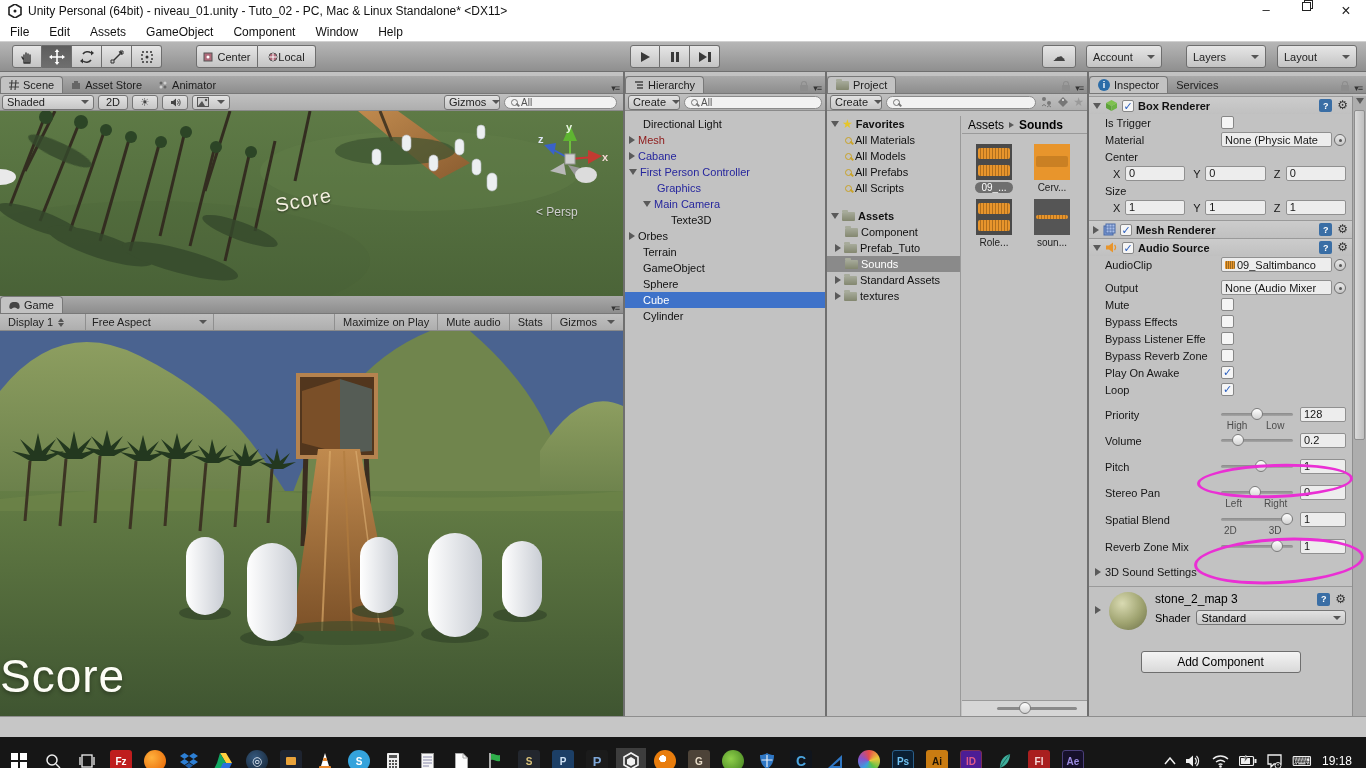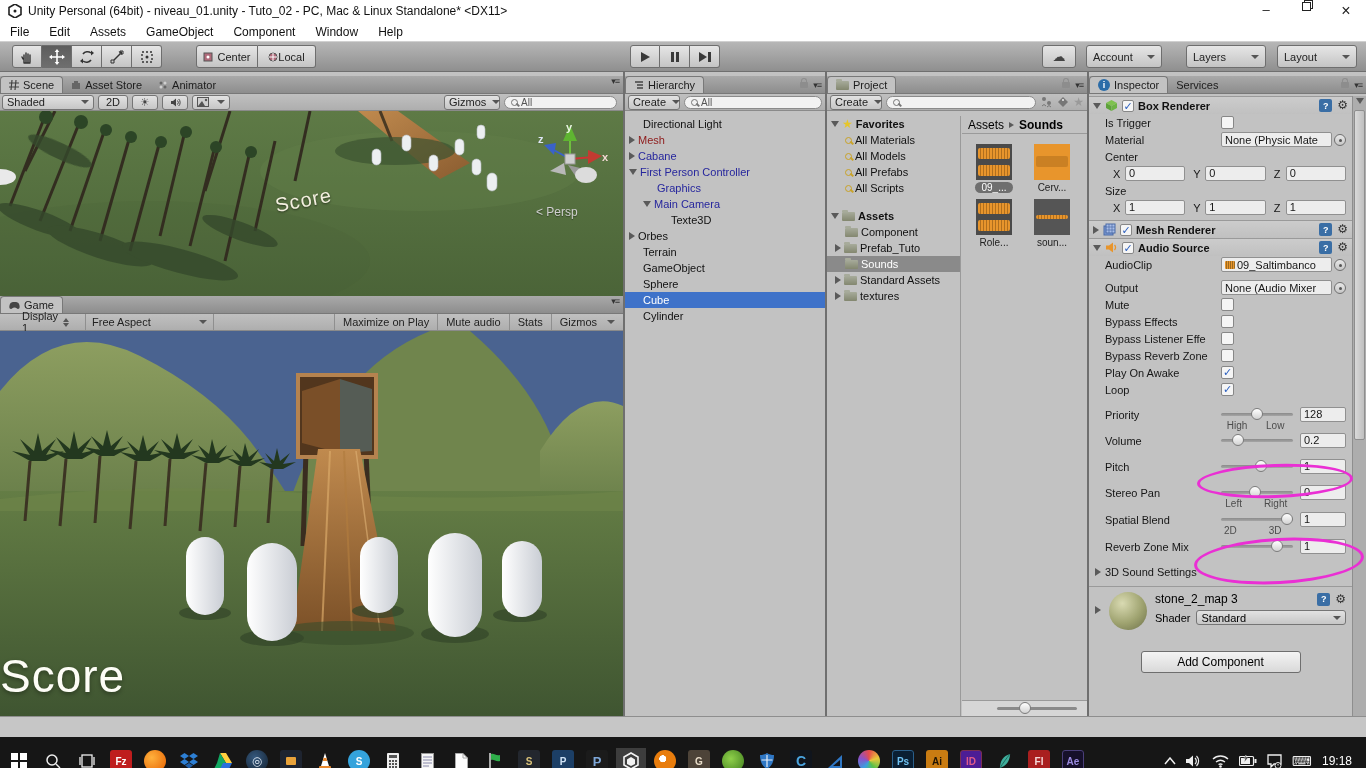--- a/index.html
+++ b/index.html
@@ -13,21 +13,21 @@
   
   #toolbar { position:absolute; left:0; top:42px; width:1366px; height:30px; background:linear-gradient(#b6b6b6,#8f8f8f); border-bottom:1px solid #6f6f6f; }
   .tbtn { position:absolute; top:3px; height:23px; background:linear-gradient(#e6e6e6,#c4c4c4); border:1px solid #6e6e6e; border-radius:3px; display:flex; align-items:center; justify-content:center; font-size:11px; color:#222; }
   .tbtn.pressed { background:linear-gradient(#5d5d5d,#6e6e6e); }
   .grp > .tbtn { position:relative; top:0; border-radius:0; border-left-width:0; }
   .grp { position:absolute; top:3px; display:flex; }
   .grp .tbtn:first-child { border-radius:3px 0 0 3px; border-left-width:1px; }
   .grp .tbtn:last-child { border-radius:0 3px 3px 0; }
   .caret-d { width:0; height:0; border-left:4px solid transparent; border-right:4px solid transparent; border-top:4px solid #555; margin-left:6px; }
   
-  .tabrow { position:absolute; height:18px; background:linear-gradient(#a9a9a9,#8d8d8d); border-bottom:1px solid #787878; display:flex; font-size:11px; color:#1c1c1c; }
+  .tabrow { position:absolute; height:18px; background:linear-gradient(#a9a9a9,#8d8d8d); border-bottom:1px solid #787878; display:flex; align-items:flex-end; font-size:11px; color:#1c1c1c; }
   .tab { height:17px; display:flex; align-items:center; padding:0 8px; gap:4px; }
   .tab.active { background:#c2c2c2; border:1px solid #787878; border-bottom:none; border-radius:4px 4px 0 0; }
   .subbar { position:absolute; height:17px; background:linear-gradient(#c0c0c0,#aeaeae); border-bottom:1px solid #8a8a8a; display:flex; align-items:center; font-size:11px; color:#222; }
   .ddown { height:15px; display:flex; align-items:center; background:linear-gradient(#e2e2e2,#c6c6c6); border:1px solid #757575; border-radius:3px; padding:0 4px; font-size:11px; }
   .searchpill { height:13px; background:#f2f2f2; border:1px solid #8a8a8a; border-radius:7px; display:flex; align-items:center; padding:0 6px; color:#555; font-size:10px; gap:3px; }
   .mag { width:7px; height:7px; border:1.5px solid #777; border-radius:50%; position:relative; flex:none;}
   .mag::after { content:""; position:absolute; width:4px; height:1.5px; background:#777; transform:rotate(45deg); right:-3px; bottom:-1px; }
   .mag.gold { border-color:#c9a227; } .mag.gold::after { background:#c9a227; }
   .padlock { width:8px; height:6px; background:#8d8d8d; border-radius:1px; position:relative; }
   .padlock::before { content:""; position:absolute; left:1px; top:-4px; width:4px; height:4px; border:1.5px solid #8d8d8d; border-bottom:none; border-radius:3px 3px 0 0; }
@@ -353,21 +353,21 @@
 <div class="tabrow" style="left:0; top:296px; width:623px;">
   <div class="tab active">
     <svg width="11" height="9" viewBox="0 0 11 9">
         <path d="M2 8 C0 8 0 5 1 3 C1.5 1.5 3 1 5.5 1 C8 1 9.5 1.5 10 3 C11 5 11 8 9 8 C8 8 7.5 6.5 5.5 6.5 C3.5 6.5 3 8 2 8 Z" fill="#444"></path>
       </svg>
     <span>Game</span>
   </div>
   <div style="margin-left:auto; padding:0 4px" class="panelmenu">▾≡</div>
 </div>
 <div class="subbar" style="left:0; top:314px; width:623px;">
-  <div style="display:flex; align-items:center; width:86px; padding:0 22px; border-right:1px solid #8f8f8f; height:100%">
+  <div style="display:flex; align-items:center; width:86px; padding:0 8px; border-right:1px solid #8f8f8f; height:100%">
     <span>Display 1</span>
     <span class="updown">
         <i class="u"></i>
         <i class="d"></i>
       </span>
   </div>
   <div style="display:flex; align-items:center; justify-content:space-between; width:128px; padding:0 6px; border-right:1px solid #8f8f8f; height:100%">
     <span>Free Aspect</span>
       <span class="caret-d"></span>
   </div>

